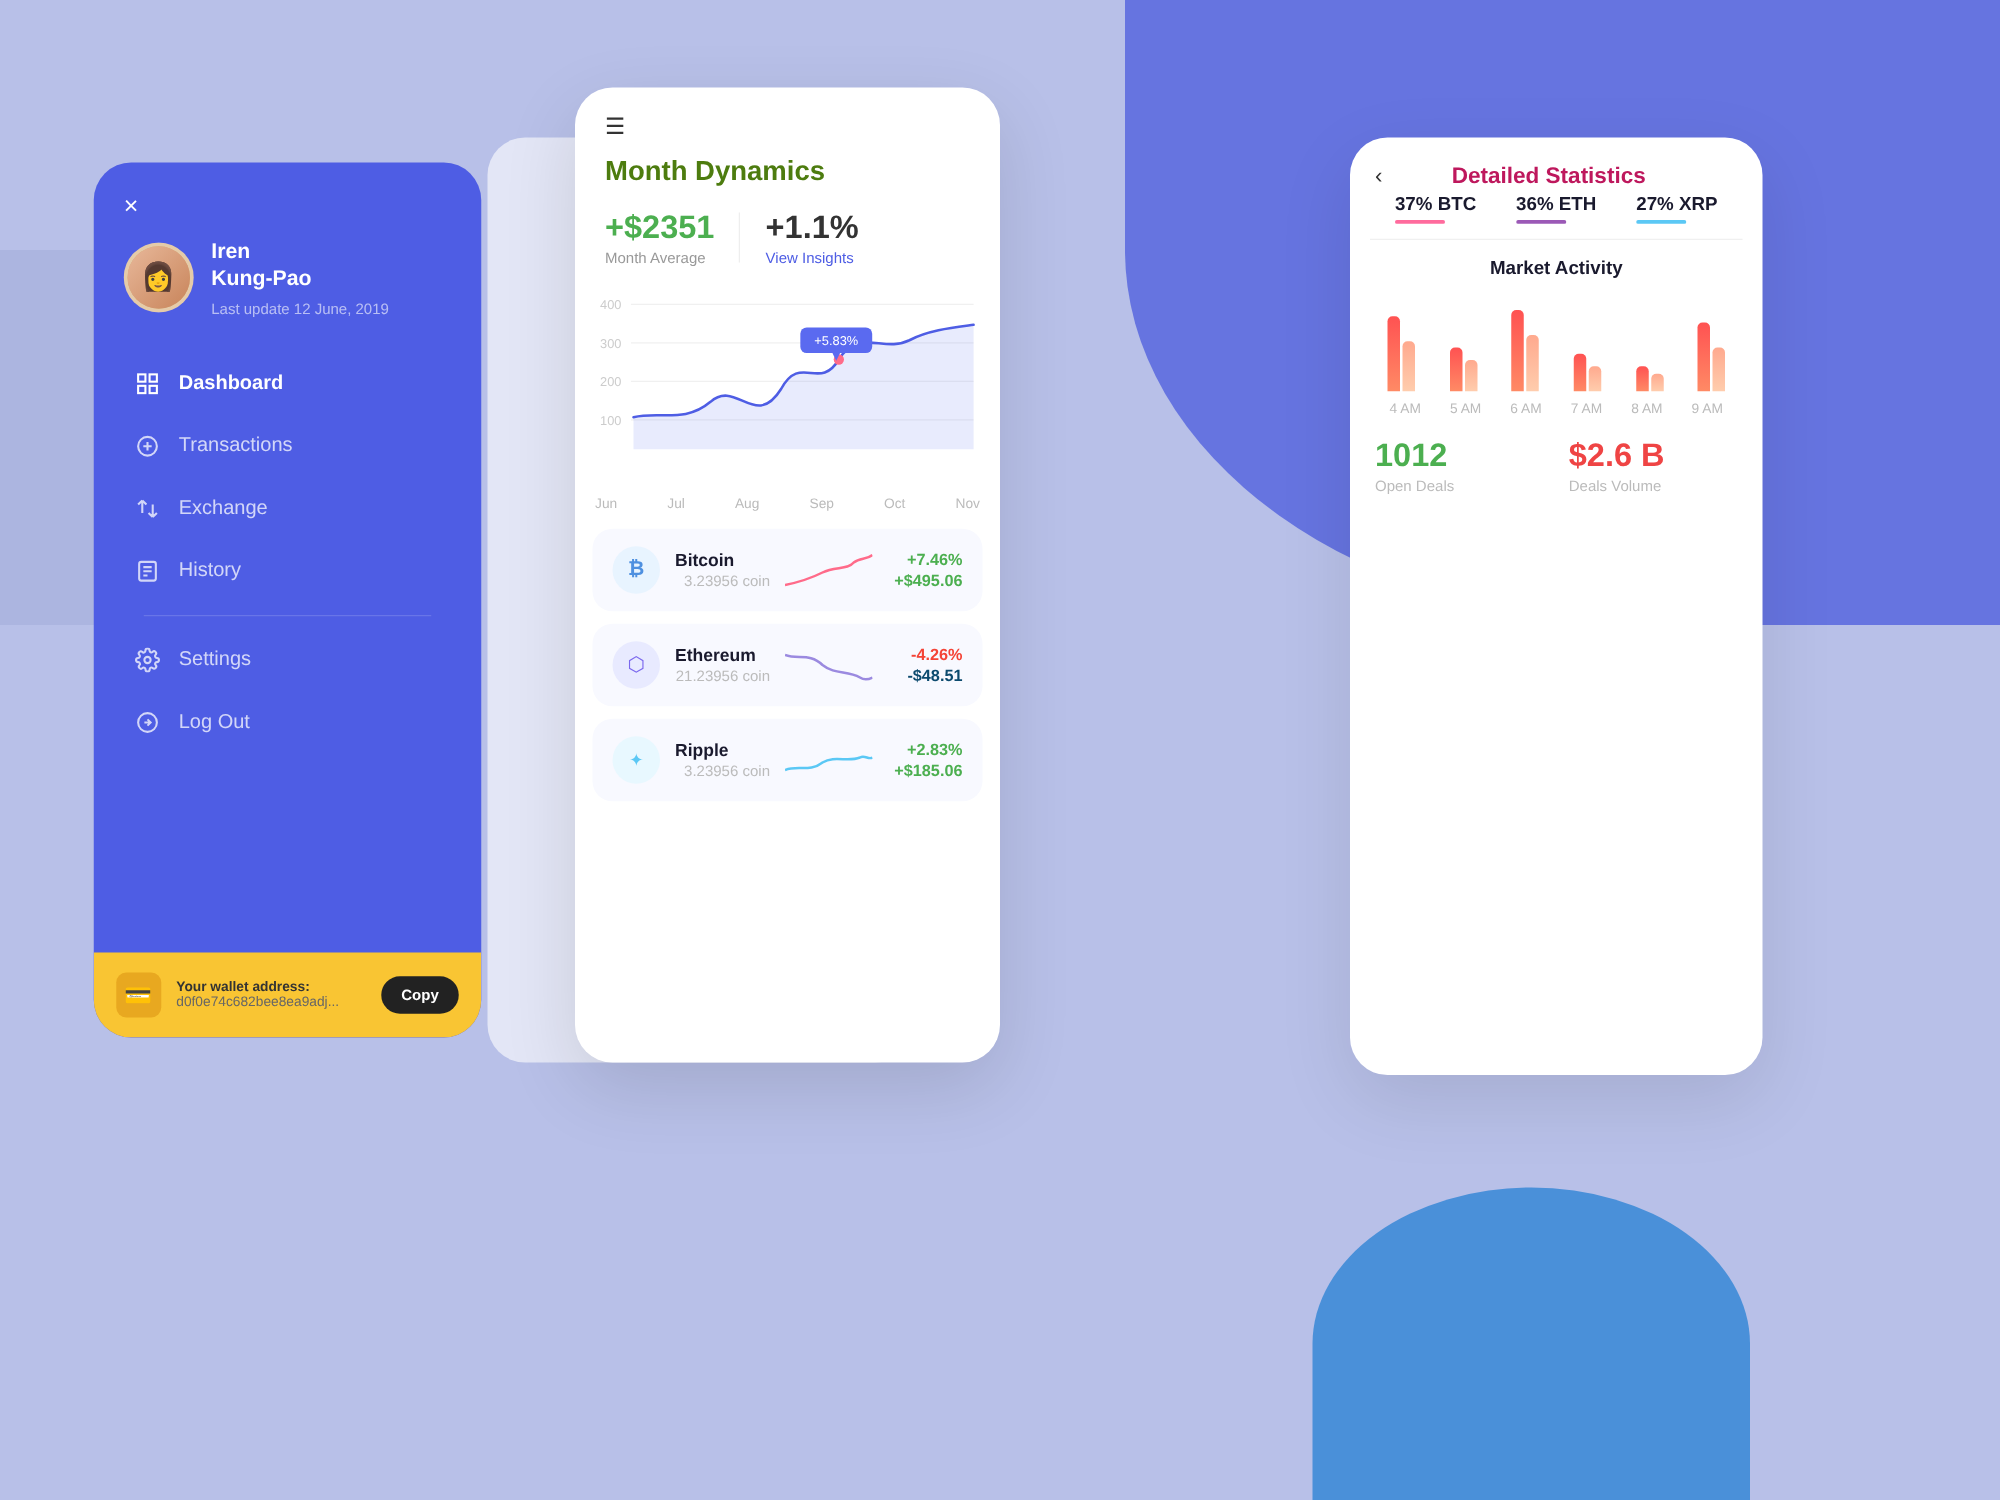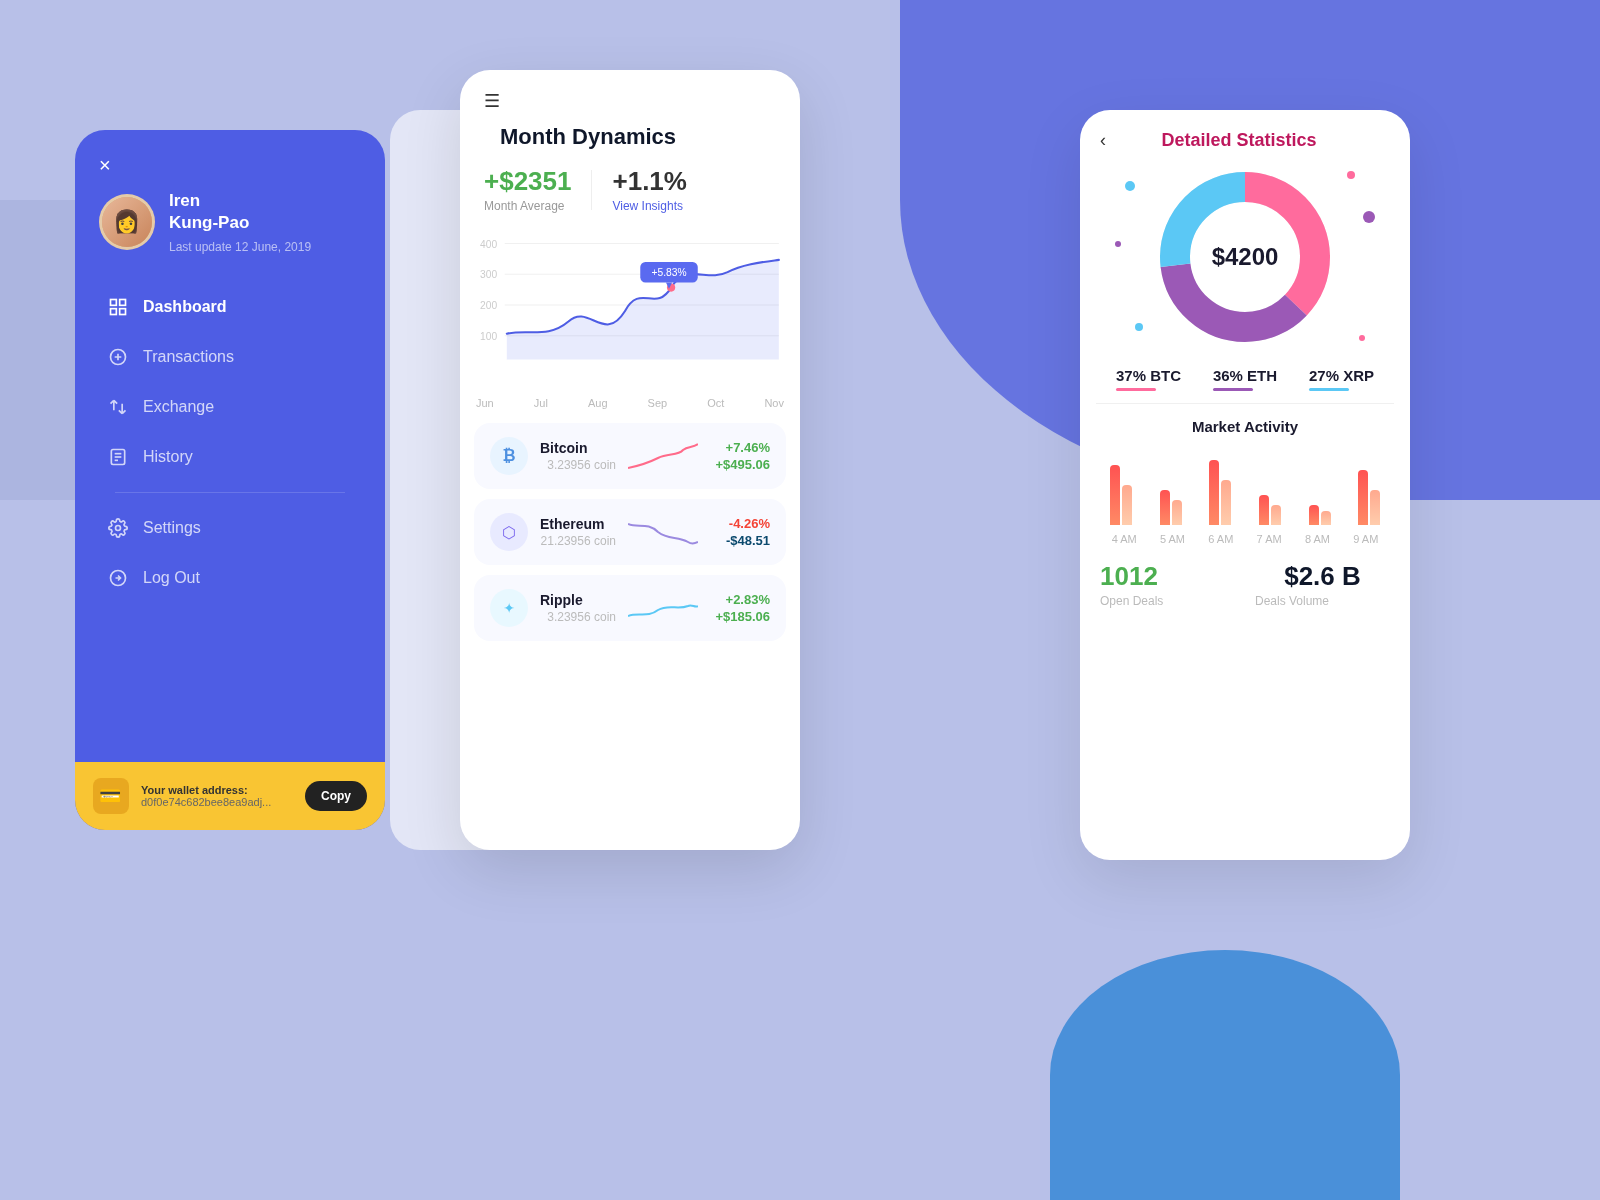--- a/index.html
+++ b/index.html
@@ -187,24 +187,24 @@
     }
 
     .panel-mid .menu-icon {
       padding: 20px 24px 0;
       font-size: 18px;
       color: #333;
       cursor: pointer;
     }
 
     .panel-mid .section-title {
-      padding: 12px 40px 0;
+      padding: 12px 24px 0;
       font-size: 22px;
       font-weight: 700;
-      color: #0f172a;
+      color: #4d7c0f;
     }
 
     .stats-row {
       display: flex;
       align-items: flex-start;
       padding: 16px 24px 0;
       gap: 20px;
     }
     .stat-item .stat-value {
       font-size: 26px;
@@ -434,21 +434,21 @@
       display: flex;
       padding: 16px 20px 0;
       gap: 20px;
     }
     .stat-box { flex: 1; }
     .stat-box .sb-value {
       font-size: 26px;
       font-weight: 700;
     }
     .stat-box .sb-value.green { color: #4caf50; }
-    .stat-box .sb-value.dark { color: #0f172a; text-align: center; }
+    .stat-box .sb-value.dark { color: #ef4444; }
     .stat-box .sb-label {
       font-size: 12px;
       color: #bbb;
       margin-top: 2px;
     }
 
     
     .progression-btn {
       margin: 16px 16px 20px;
       background: linear-gradient(135deg, #5a6af0, #7b4de0);
@@ -681,46 +681,20 @@
   </div>
 </div>
 
 <div class="panel panel-right">
   <div class="panel-header">
     <span class="back-btn">‹</span>
     <span class="header-title">Detailed Statistics</span>
     <span style="width:18px;"></span>
   </div>
 
-  <div class="donut-section">
-
-    <div style="position:absolute; width:280px; height:200px; top:10px;">
-      <div class="dot" style="width:10px;height:10px;background:#5bc8f5;top:20px;left:20px;"></div>
-      <div class="dot" style="width:8px;height:8px;background:#ff6b9d;top:10px;right:30px;"></div>
-      <div class="dot" style="width:12px;height:12px;background:#9b59b6;top:50px;right:10px;"></div>
-      <div class="dot" style="width:6px;height:6px;background:#ff6b9d;bottom:20px;right:20px;"></div>
-      <div class="dot" style="width:8px;height:8px;background:#5bc8f5;bottom:30px;left:30px;"></div>
-      <div class="dot" style="width:6px;height:6px;background:#9b59b6;top:80px;left:10px;"></div>
-    </div>
-    <div class="donut-wrap">
-      <svg width="180" height="180" viewBox="0 0 180 180">
-
-        <circle cx="90" cy="90" r="70" fill="none" stroke="#f0f0f0" stroke-width="30"></circle>
-
-        <circle cx="90" cy="90" r="70" fill="none" stroke="#ff6b9d" stroke-width="30" stroke-dasharray="162.7 277.3" stroke-dashoffset="0" transform="rotate(-90 90 90)"></circle>
-
-        <circle cx="90" cy="90" r="70" fill="none" stroke="#9b59b6" stroke-width="30" stroke-dasharray="158.3 281.7" stroke-dashoffset="-162.7" transform="rotate(-90 90 90)"></circle>
-
-        <circle cx="90" cy="90" r="70" fill="none" stroke="#5bc8f5" stroke-width="30" stroke-dasharray="118.7 321.3" stroke-dashoffset="-321" transform="rotate(-90 90 90)"></circle>
-
-        <circle cx="90" cy="90" r="54" fill="white"></circle>
-      </svg>
-      <div class="donut-center">$4200</div>
-    </div>
-  </div>
 
   <div class="legend-row">
     <div class="legend-item">
       <div class="legend-pct">37% BTC</div>
       <div class="legend-bar" style="background:#ff6b9d;"></div>
     </div>
     <div class="legend-item">
       <div class="legend-pct">36% ETH</div>
       <div class="legend-bar" style="background:#9b59b6;"></div>
     </div>

